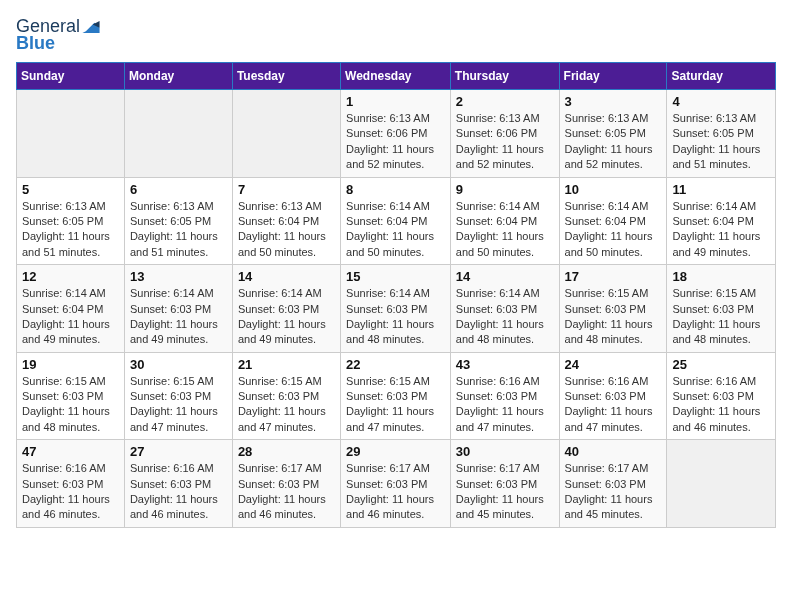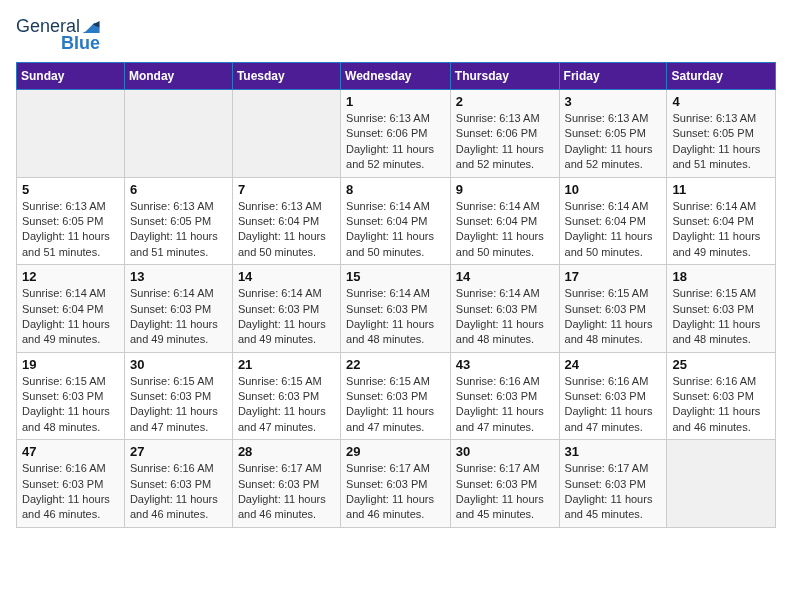--- a/index.html
+++ b/index.html
@@ -88,21 +88,21 @@
 
 <div class="header">
   <div class="logo">
     <div class="logo-line">
       <span style="font-size:18px;font-weight:normal;color:#1a3a5c;">General</span>
       <svg class="logo-icon" viewBox="0 0 20 14">
         <polygon points="4,12 14,2 20,8 20,14 0,14" fill="#2979c4"></polygon>
         <polygon points="12,4 20,0 20,8" fill="#1a3a5c"></polygon>
       </svg>
     </div>
-    <span style="font-size:18px;font-weight:bold;color:#2979c4;margin-top:-4px;margin-left:45px;">Blue</span>
+    <span style="font-size:18px;font-weight:bold;color:#2979c4;margin-top:-4px;">Blue</span>
   </div>
   <div class="title-area">
     <div class="month-year"></div>
     <div class="location"></div>
   </div>
 </div>
 
 <table>
   <thead>
     <tr id="header-row">
@@ -302,21 +302,21 @@
 Sunset: 6:03 PM
 Daylight: 11 hours and 46 minutes.</div>
         </td>
         <td>
           <span class="day-number">30</span>
           <div class="day-info" style="white-space: pre-line;">Sunrise: 6:17 AM
 Sunset: 6:03 PM
 Daylight: 11 hours and 45 minutes.</div>
         </td>
         <td>
-          <span class="day-number">31</span>
+          <span class="day-number">40</span>
           <div class="day-info" style="white-space: pre-line;">Sunrise: 6:17 AM
 Sunset: 6:03 PM
 Daylight: 11 hours and 45 minutes.</div>
         </td>
         <td class="empty"></td>
       </tr>
     </tbody>
 </table>
 
 </body></html>

